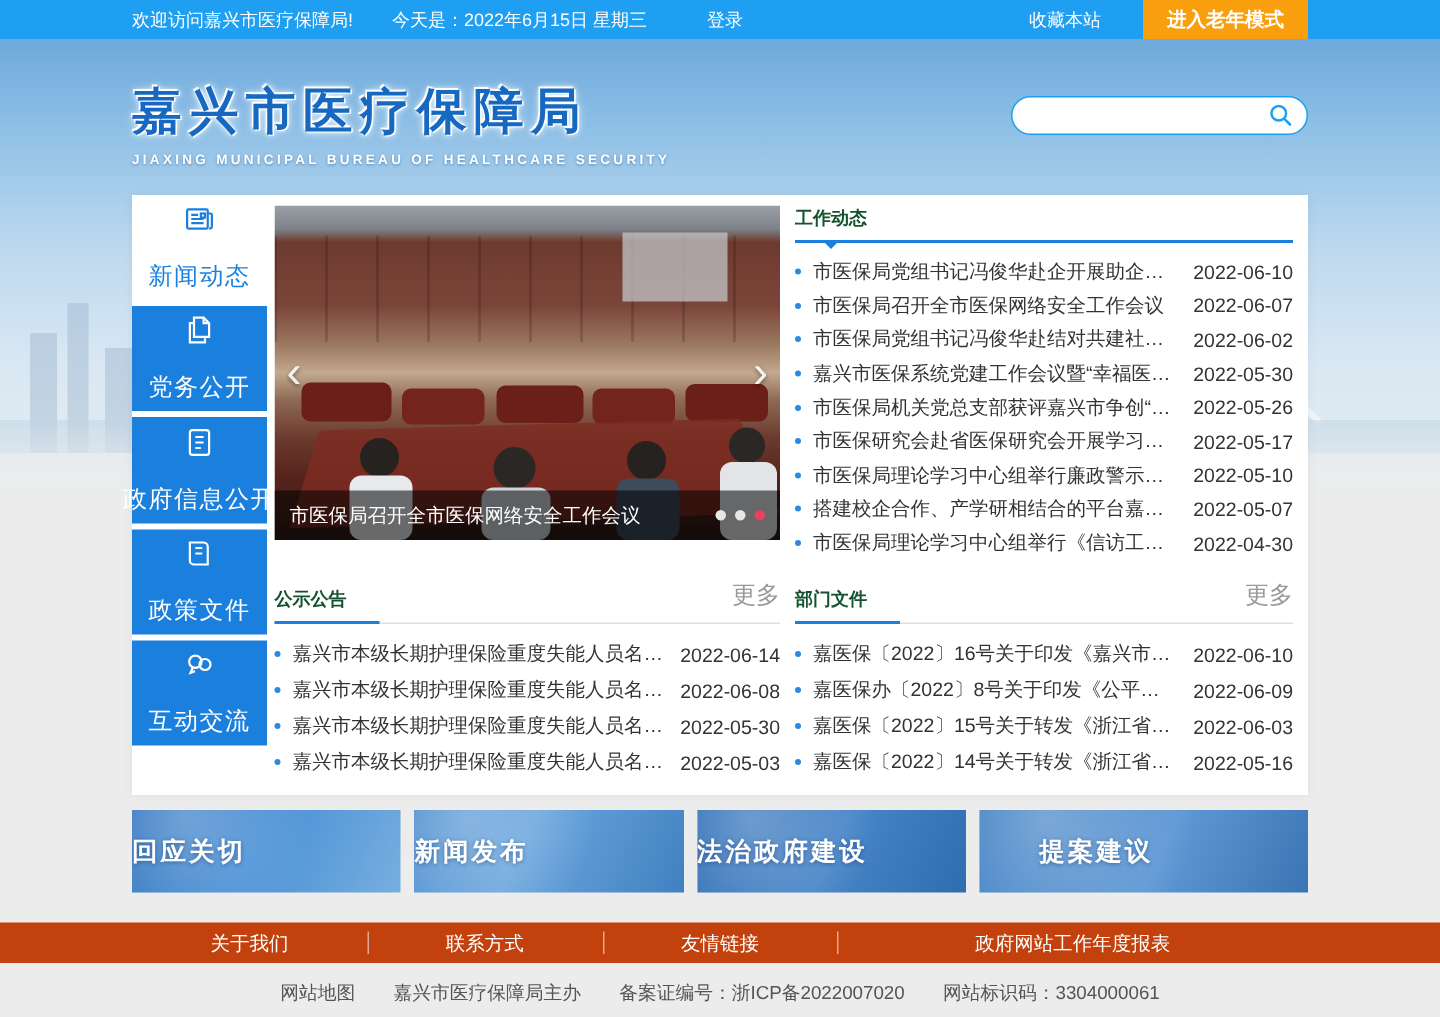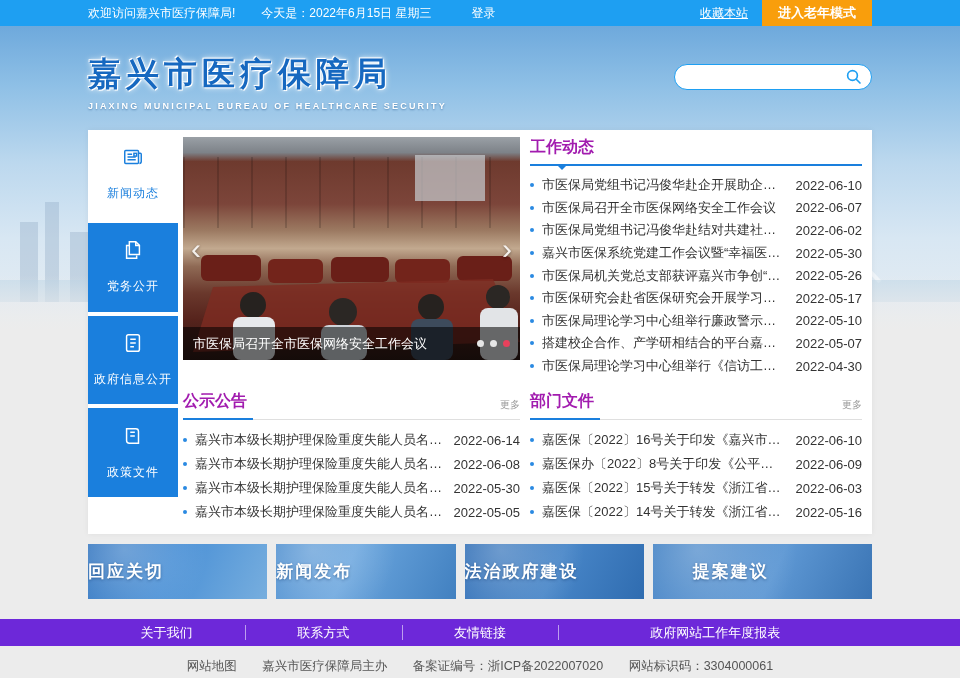--- a/index.html
+++ b/index.html
@@ -9,21 +9,21 @@
 
   
   .topbar { height:26px; background:#1e9ff2; }
   .topbar-inner { height:26px; display:flex; align-items:center; justify-content:space-between;
     font-size:12px; color:#fff; }
   .tb-left { display:flex; align-items:center; }
   .tb-welcome { margin-right:26px; }
   .tb-today { margin-right:40px; }
   .tb-login { cursor:pointer; }
   .tb-right { display:flex; align-items:center; }
-  .tb-fav { margin-right:14px; cursor:pointer;text-decoration:underline; }
+  .tb-fav { margin-right:28px; cursor:pointer; }
   .elder-btn { background:#f99e0c; color:#fff; font-size:13px; font-weight:bold;
     padding:18px 16px; border-radius:11px; border:none; cursor:pointer; }
 
   
   .hero { height:304px; position:relative;
     background:linear-gradient(180deg,#6ea9dc 0%,#8fc0e6 20%,#bcd8ee 45%,#d8e7f3 70%,#e7edf2 100%); }
   .hero::after { content:""; position:absolute; left:0; right:0; bottom:0; height:55px;
     background:linear-gradient(rgba(236,236,236,0),#ececec); pointer-events:none; }
   .skyline { position:absolute; left:0; bottom:28px; width:960px; height:140px; }
   .hero-inner { padding-top:26px; }
@@ -38,21 +38,21 @@
   .search-btn { width:18px; height:18px; border:none; background:transparent; cursor:pointer; padding:0; }
 
   
   .main { width:784px; margin:-200px auto 0; background:#fff; display:flex;
     position:relative; z-index:2; min-height:367px; box-shadow:0 0 6px rgba(0,0,0,.06); }
   .sidebar { width:90px; height:367px; display:flex; flex-direction:column; gap:4px; }
   .side-item { flex:1; background:#1a7fdd; color:#fff; display:flex; flex-direction:column;
     align-items:center; justify-content:center; cursor:pointer; }
   .side-item.active { background:#fff; color:#1a7fdd; }
   .s-icon svg { width:22px; height:22px; display:block; }
-  .s-label { font-size:12px; margin-top:17px; letter-spacing:1px; white-space:nowrap; }
+  .s-label { font-size:16px; margin-top:17px; letter-spacing:1px; white-space:nowrap; }
 
   .content { flex:1; padding:7px 10px 10px 5px; min-width:0; }
   .row1 { display:flex; gap:10px; }
   .row2 { display:flex; gap:10px; margin-top:14px; }
 
   
   .carousel { width:337px; height:223px; position:relative; overflow:hidden; flex:none; cursor:pointer; }
   .car-bg { position:absolute; inset:0;
     background:linear-gradient(180deg,#9aa0a6 0%,#7d8288 7%,#6e3a2e 11%,#7c453a 30%,#9c7a62 42%,#c2a98f 50%,#8f6a55 58%,#6a382c 70%,#56231c 82%,#2e1a16 100%); }
   .car-stripes { position:absolute; left:0; right:0; top:9%; height:32%;
@@ -69,26 +69,26 @@
     font-size:30px; line-height:30px; cursor:pointer; text-shadow:0 1px 3px rgba(0,0,0,.5);
     user-select:none; }
   .car-arrow.prev { left:8px; }
   .car-arrow.next { right:8px; }
 
   
   .news-col, .docs-col { flex:1; min-width:0; }
   .ann-col { width:337px; flex:none; }
   .sec-head { border-bottom:1px solid #dfdfdf; position:relative; padding-bottom:7px;
     display:flex; align-items:flex-end; justify-content:space-between; }
-  .sec-title { color:#a21caf; font-size:16px; font-weight:bold; position:relative; }
+  .sec-title { color:#14532d; font-size:12px; font-weight:bold; position:relative; }
   .sec-head::after { content:""; position:absolute; left:0; bottom:-1px; width:70px; height:2px; background:#1a7fdd; }
   .sec-head.full::after { width:100%; }
   .sec-head.full .sec-title::before { content:""; position:absolute; left:50%; bottom:-16px;
     margin-left:-4px; border:4px solid transparent; border-top-color:#1a7fdd; }
-  .more { font-size:10px; color:#999; cursor:pointer; text-decoration:none; }
+  .more { font-size:16px; color:#999; cursor:pointer; text-decoration:none; }
   ul.news-list { list-style:none; margin-top:8px; }
   .row-item { display:flex; align-items:center; height:22.6px; font-size:13px; color:#333; }
   .ann-col .row-item, .docs-col .row-item { height:24px; }
   .b-dot { width:4px; height:4px; border-radius:50%; background:#2a8ae2; margin-right:8px; flex:none; }
   .row-item .txt { flex:1; min-width:0; white-space:nowrap; overflow:hidden; text-overflow:ellipsis; cursor:pointer; }
   .row-item .date { margin-left:10px; white-space:nowrap; color:#333; }
 
   
   .banners { width:784px; margin:10px auto 0; display:flex; gap:9px; position:relative; z-index:2; }
   .banner { flex:1; height:55px; display:flex; align-items:center; justify-content:flex-start;
@@ -97,21 +97,21 @@
   .banner::before { content:""; position:absolute; inset:0;
     background:radial-gradient(circle at 20% 10%,rgba(255,255,255,.28),transparent 55%); }
   .b1 { background:linear-gradient(115deg,#2e72be 0%,#4a90d6 45%,#77aede 100%); }
   .b2 { background:linear-gradient(115deg,#3c80c8 0%,#5a9ad8 50%,#3c78b8 100%); }
   .b3 { background:linear-gradient(115deg,#4a8cce 0%,#6ba6de 40%,#4180c0 100%); }
   .b4 { background:linear-gradient(115deg,#2a6ab4 0%,#4886c8 50%,#2f6cb0 100%); }
   .b5 { background:linear-gradient(115deg,#3a7cc2 0%,#5e98d4 55%,#3a74b4 100%);padding-left:40px; }
   .banner span { position:relative; }
 
   
-  .footnav { margin-top:20px; background:#6d28d9; height:27px; }
+  .footnav { margin-top:20px; background:#c2410c; height:27px; }
   .footnav-inner { height:27px; display:flex; }
   .fn-item { display:flex; align-items:center; justify-content:center; color:#fff; font-size:13px;
     cursor:pointer; flex:1; position:relative; }
   .fn-item.wide { flex:2; }
   .fn-item + .fn-item::before { content:""; position:absolute; left:0; top:6px; bottom:6px;
     width:1px; background:rgba(255,255,255,.55); }
 
   
   .footer { padding-top:10px; text-align:center; font-size:12.5px; color:#555; line-height:21px; }
   .footer .sep { display:inline-block; width:22px; }
@@ -202,20 +202,30 @@
     </div>
     <div class="side-item">
       <span class="s-icon">
         <svg viewBox="0 0 24 24" fill="none" stroke="currentColor" stroke-width="1.6">
           <path d="M5 4h10a3 3 0 0 1 3 3v13H8a3 3 0 0 1-3-3z"></path>
             <path d="M9 8h5M9 12h5"></path>
         </svg>
       </span>
       <span class="s-label">政策文件</span>
     </div>
+    <div class="side-item">
+      <span class="s-icon">
+        <svg viewBox="0 0 24 24" fill="none" stroke="currentColor" stroke-width="1.6">
+          <circle cx="9" cy="10" r="4.5"></circle>
+            <circle cx="16" cy="12" r="4"></circle>
+          <path d="M7 14.5L5.5 18l3.2-1.2"></path>
+        </svg>
+      </span>
+      <span class="s-label">互动交流</span>
+    </div>
   </div>
 
   <div class="content">
     <div class="row1">
 
       <div class="carousel">
         <div class="car-bg"></div>
         <div class="car-stripes"></div>
         <svg class="car-shapes" viewBox="0 0 337 223" preserveAspectRatio="none">
           <rect x="232" y="18" width="70" height="46" fill="#c8cdd2" opacity="0.7"></rect>
@@ -319,21 +329,21 @@
               <span class="date">2022-06-08</span>
             </li>
           <li class="row-item">
               <span class="b-dot"></span>
               <span class="txt">嘉兴市本级长期护理保险重度失能人员名单公示（2...</span>
               <span class="date">2022-05-30</span>
             </li>
           <li class="row-item">
               <span class="b-dot"></span>
               <span class="txt">嘉兴市本级长期护理保险重度失能人员名单公示（2...</span>
-              <span class="date">2022-05-05</span>
+              <span class="date">2022-05-03</span>
             </li>
         </ul>
       </div>
 
       <div class="docs-col">
         <div class="sec-head">
           <span class="sec-title">部门文件</span>
           <a class="more">更多</a>
         </div>
         <ul class="news-list">

